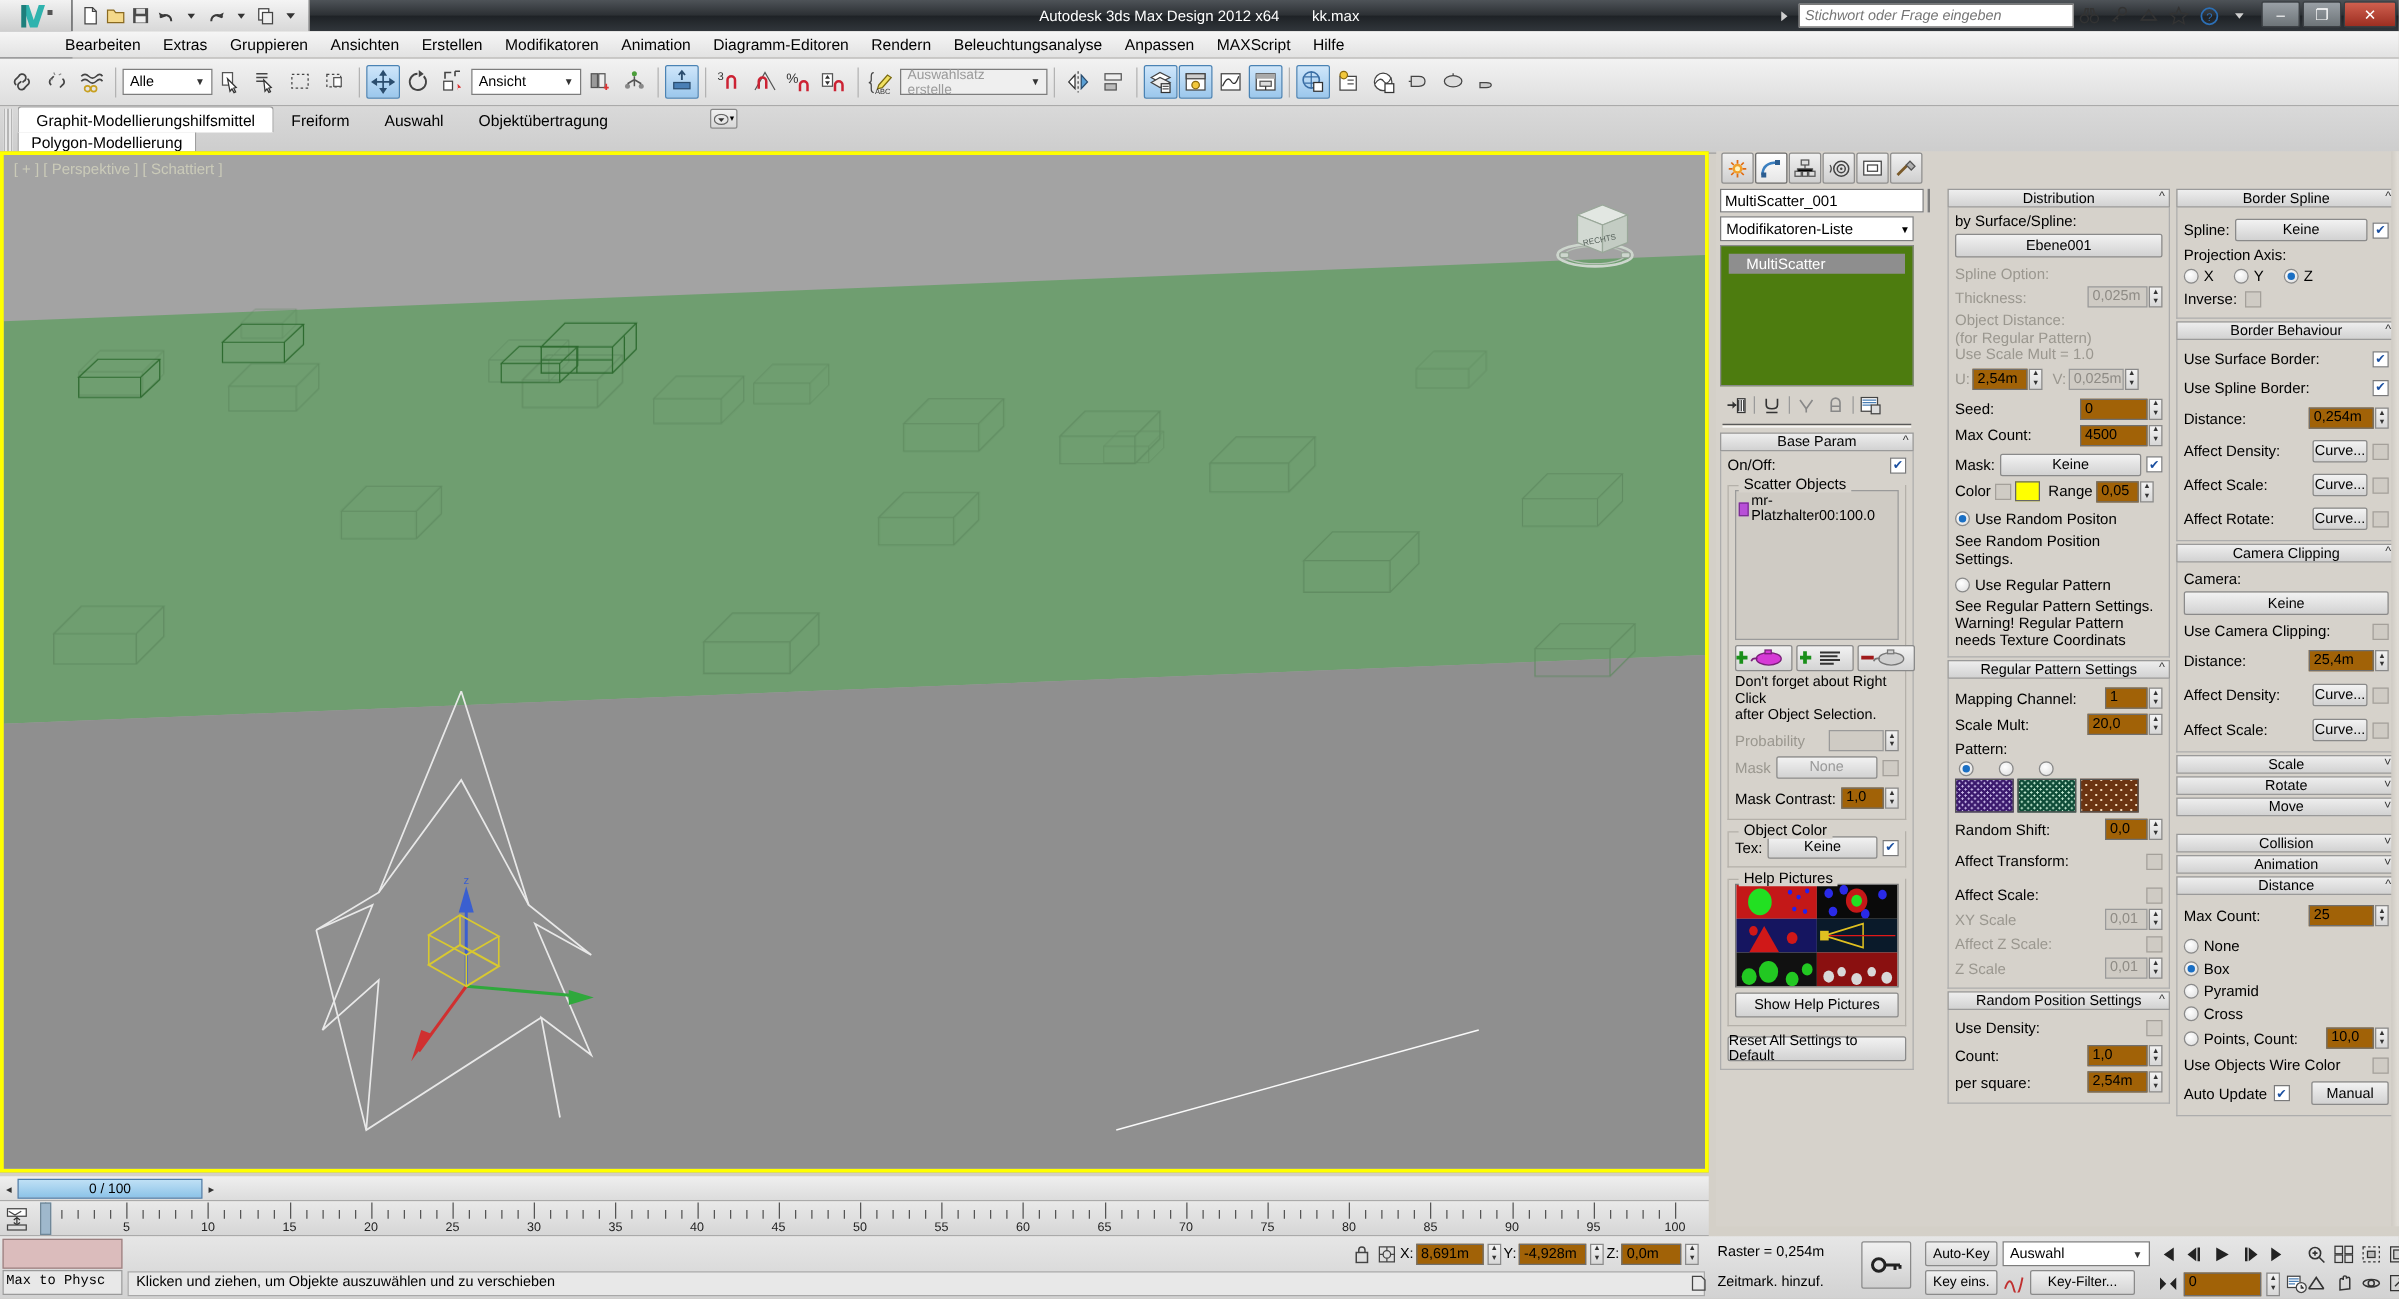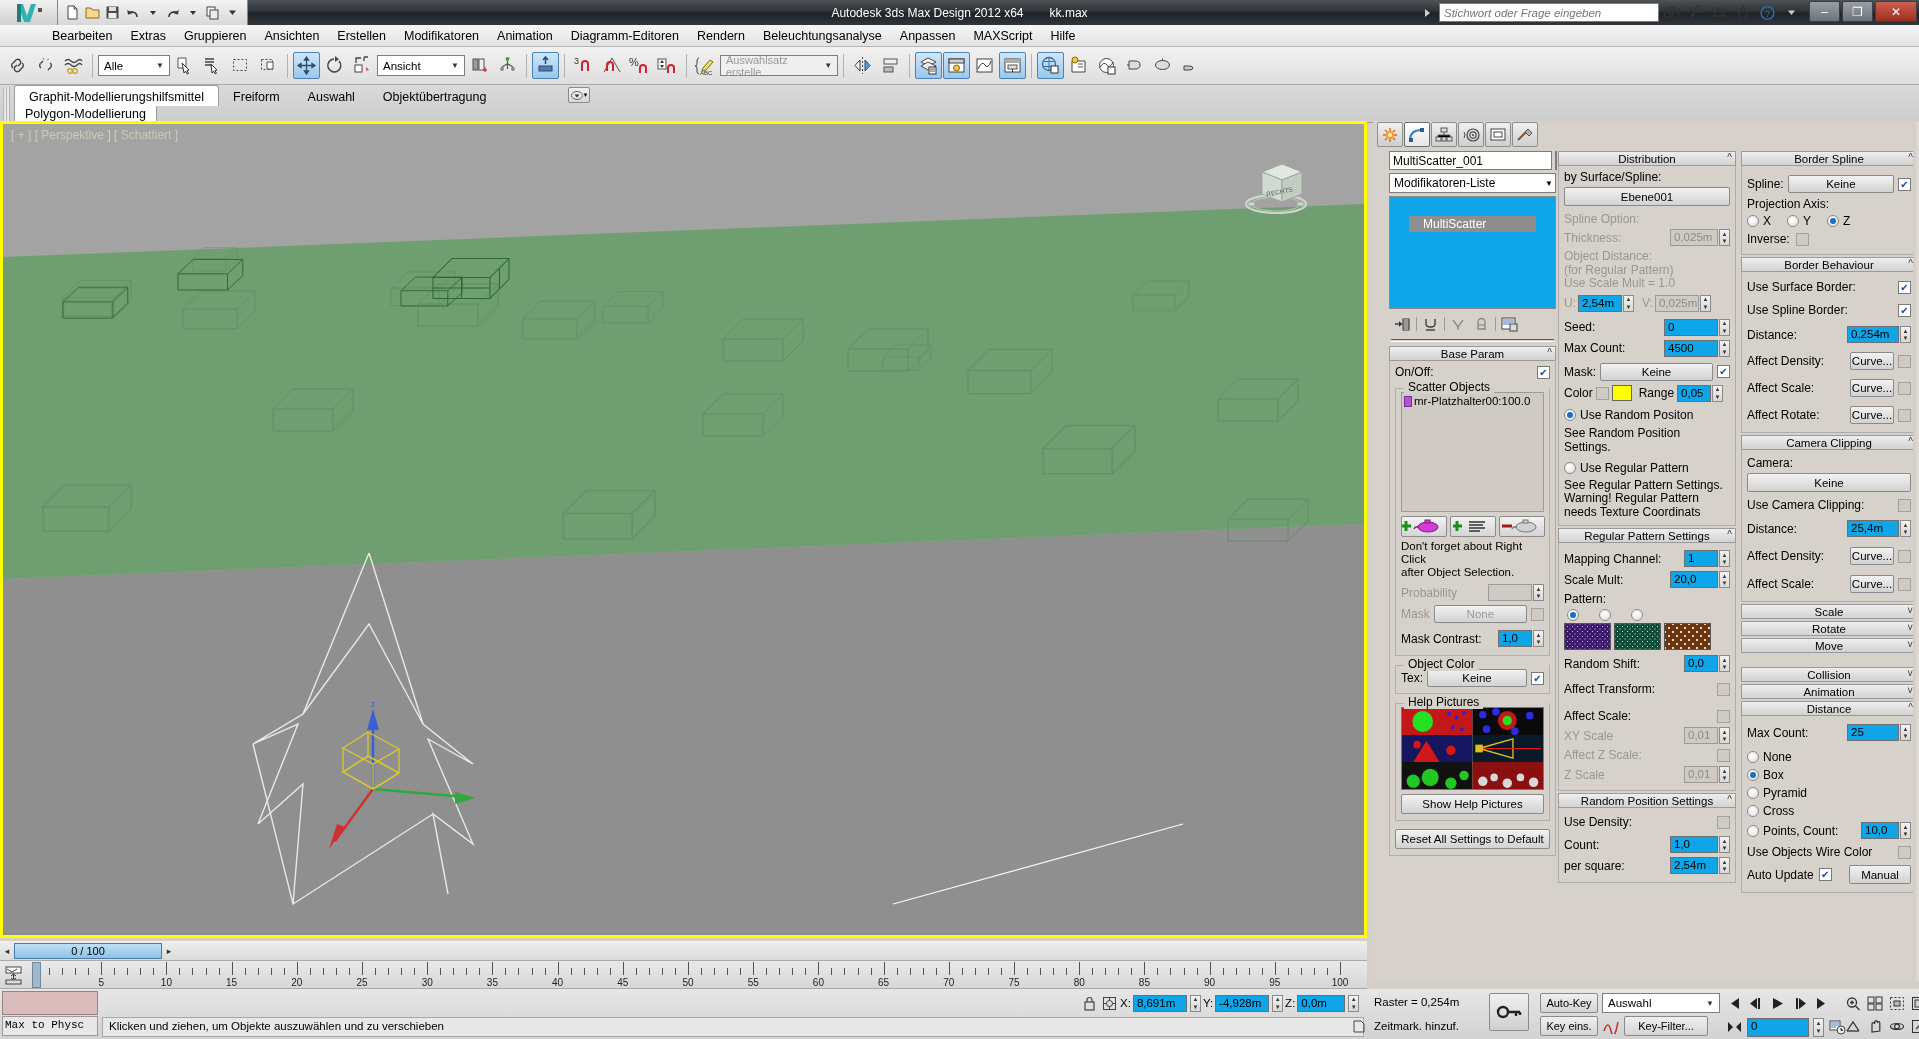--- a/index.html
+++ b/index.html
@@ -114,36 +114,36 @@
     position:absolute;left:1373px;top:121px;width:546px;height:860px;
     background:#d6d2cb;
   }
   .cp-tabs{ position:absolute;left:0;top:1px;width:170px;height:28px;display:flex;gap:1px;padding-left:4px;}
   .cp-tab{
     width:26px;height:25px;border:1px solid #8e8e8e;border-radius:2px;
     background:linear-gradient(180deg,#f0f0f0,#cfcfcf);
     display:flex;align-items:center;justify-content:center;
   }
   .cp-tab.sel{ background:linear-gradient(180deg,#fff,#e6e6e6); border-color:#6f6f6f;}
-  .colA{ position:absolute;left:16px;top:30px;width:167px;}
+  .colA{ position:absolute;left:3px;top:30px;width:155px;}
   .colB{ position:absolute;left:185px;top:30px;width:178px;}
   .colC{ position:absolute;left:368px;top:30px;width:176px;}
   .namerow{ display:flex;gap:3px;margin-bottom:3px;}
   .namefield{
     flex:1;height:19px;border:1px solid #7d7d7d;background:#fff;
     font-size:12px;padding:1px 3px;line-height:15px;
   }
   .colorswatch{ width:24px;height:19px;border:1px solid #7d7d7d;background:#fff;}
   .colorswatch .half{height:9px;background:#000;}
   .modcombo{
     height:20px;border:1px solid #7d7d7d;background:#fff;display:flex;align-items:center;
     padding:0 2px 0 4px;font-size:12px;margin-bottom:3px;
   }
   .modlist{
-    height:113px;border:1px solid #8a8a8a;background:#0ea5e9;padding:19px;
+    height:113px;border:1px solid #8a8a8a;background:#4d7c0f;padding:6px;
   }
   .modlist .entry{
     background:#8e8e8e;color:#fff;font-size:12px;padding:1px 0 1px 14px;
   }
   .modtools{ display:flex;align-items:center;gap:4px;height:22px;margin-top:4px;padding-left:4px;}
   .modtools .mt{ width:19px;height:18px;display:flex;align-items:center;justify-content:center;}
   .modtools .vsep{ width:1px;height:14px;background:#9a9a9a;}
   .hrule{ height:3px;border-top:1px solid #595959;border-bottom:1px solid #fff;margin:4px 2px 4px 2px;}
   
   .rollout{ margin-bottom:2px; }
@@ -155,21 +155,21 @@
   }
   .rohead .chev{ position:absolute;right:3px;top:0px;font-size:10px;color:#333;}
   .robody{
     border:1px solid #adadad;border-top:none;background:#d6d2cb;padding:4px 5px 6px 5px;
   }
   .row{ display:flex;align-items:center;margin-bottom:4px;font-size:12px;}
   .lbl{ font-size:12px; }
   .lbl.dim{ color:#9a978f; }
   .spacer{ flex:1; }
   .field{
-    border:1px solid #6f6f6f;background:#0ea5e9;height:17px;font-size:11.5px;
+    border:1px solid #6f6f6f;background:#a16207;height:17px;font-size:11.5px;
     padding:0 3px;line-height:15px;text-align:left;
   }
   .field.dim{ background:#cfcbc4;color:#8e8b85;border-color:#9a9a9a;}
   .spin{
     width:11px;height:17px;margin-left:1px;display:flex;flex-direction:column;
     border:1px solid #8a8a8a;background:linear-gradient(180deg,#f3f3f3,#d7d7d7);
   }
   .spin .up,.spin .dn{flex:1;display:flex;align-items:center;justify-content:center;font-size:6px;color:#333;}
   .btn{
     border:1px solid #8a8a8a;border-radius:2px;

